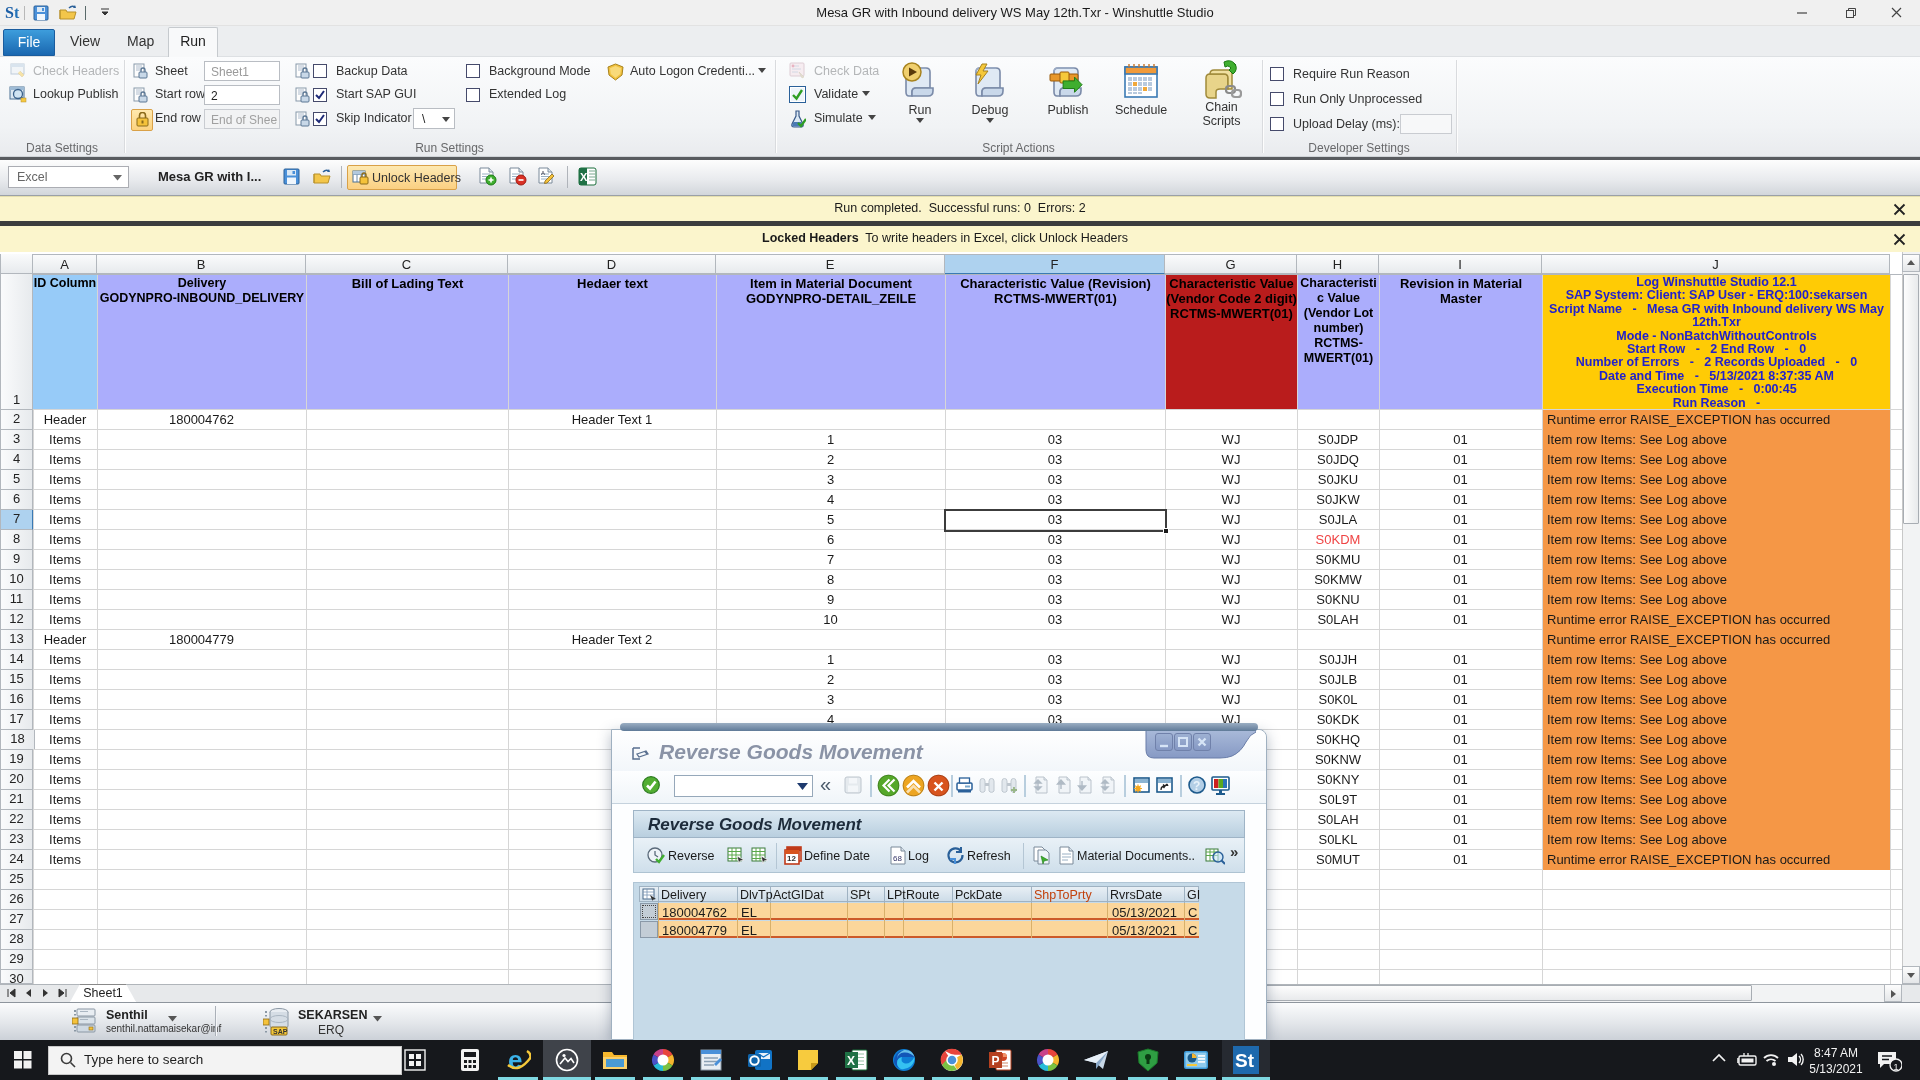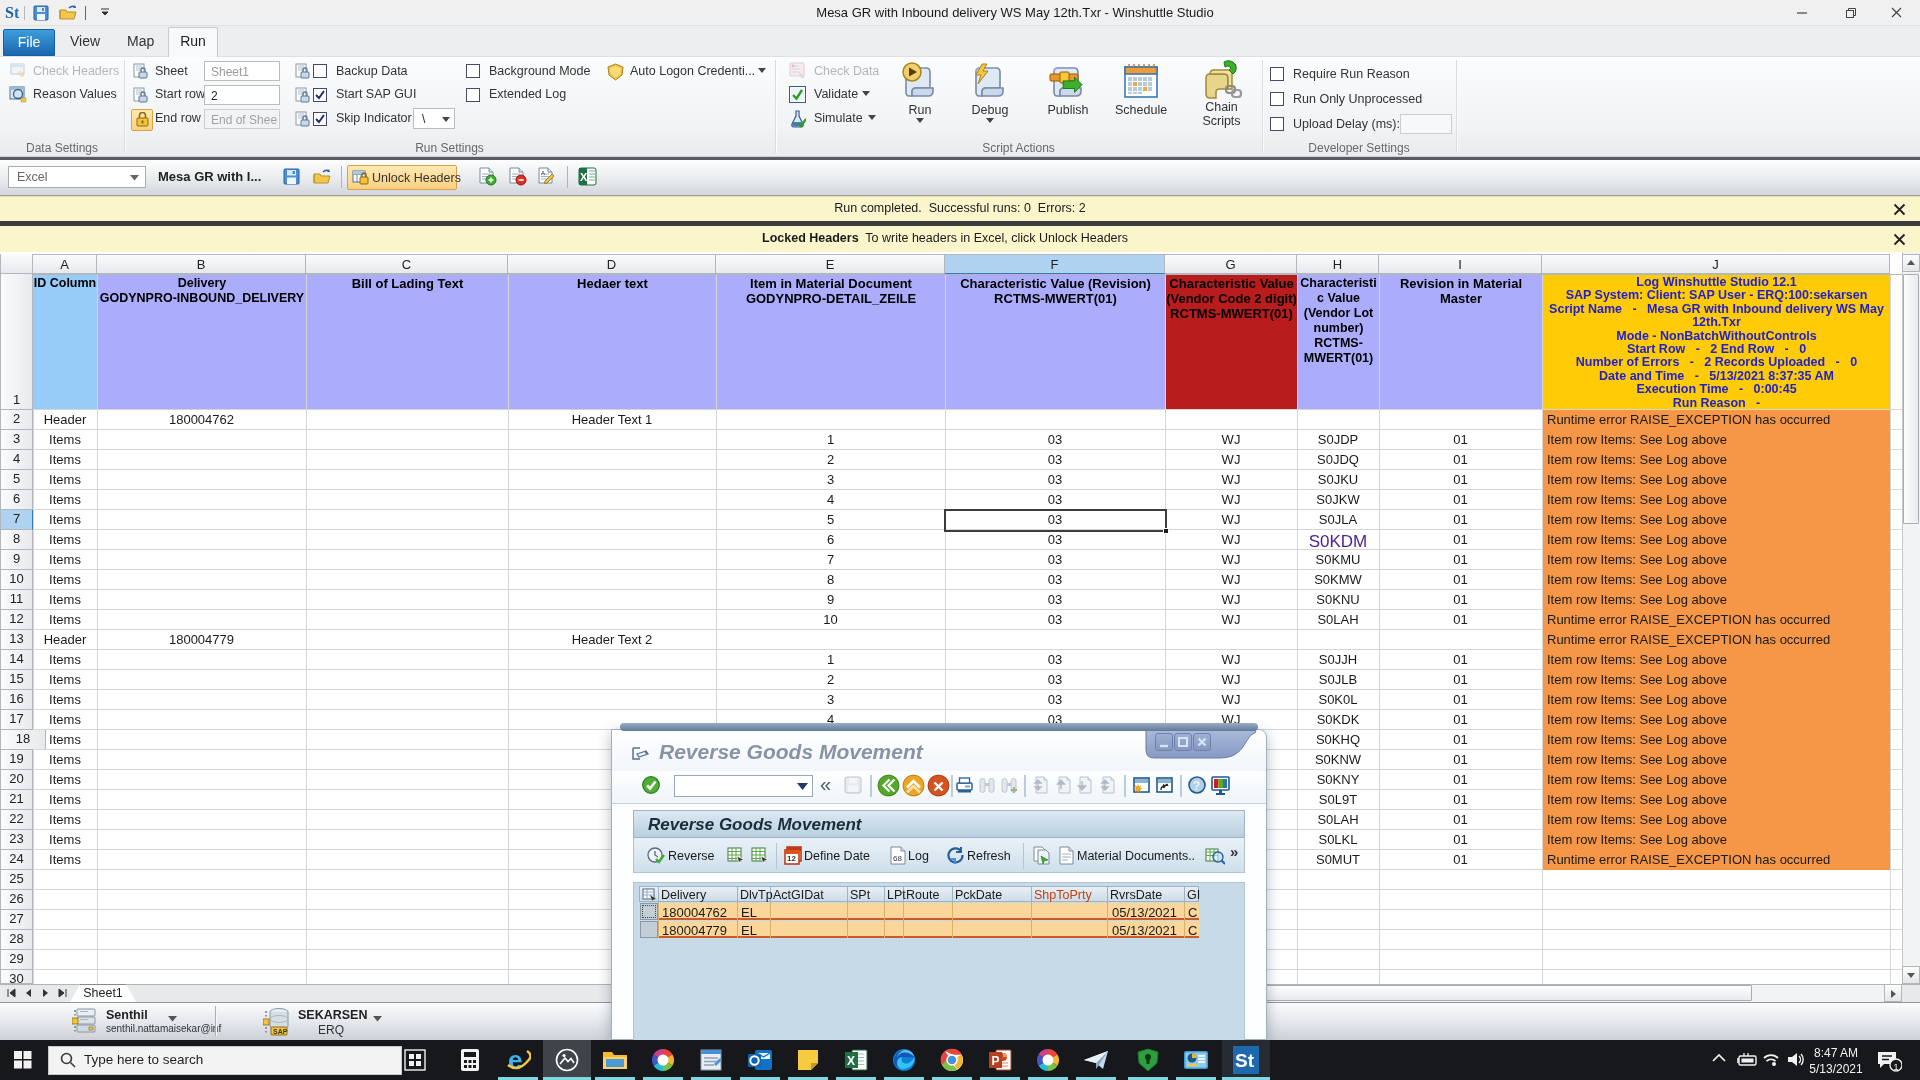--- a/index.html
+++ b/index.html
@@ -63,21 +63,21 @@
     <path d="M10 9 L14 13 L12 15 L8 11" fill="#f5c842" stroke="#b8912a" stroke-width=".5"></path>
   </svg>
 <div class="ab " style="left:33px;top:64px;font-size:12.5px;color:#b4b6b8;">Check Headers</div>
 <svg class="ab" style="left:9px;top:86px" width="18" height="17">
     <rect x="1" y="1" width="14" height="12" fill="#dbe7f1" stroke="#4a7094"></rect>
     <rect x="1" y="1" width="14" height="3" fill="#9fbcd6"></rect>
     <circle cx="9" cy="8" r="4.5" fill="#cfe3f2" stroke="#3a618a" stroke-width="1.3"></circle>
     <path d="M12 11 L16 15" stroke="#3a618a" stroke-width="1.8"></path>
     <rect x="12" y="12" width="5" height="4" fill="#f5c842" stroke="#b8912a" stroke-width=".5"></rect>
   </svg>
-<div class="ab " style="left:33px;top:87px;font-size:12.5px;color:#333;">Reason Values</div>
+<div class="ab " style="left:33px;top:87px;font-size:12.5px;color:#333;">Lookup Publish</div>
 <div class="ab " style="left:0px;top:141px;width:124px;text-align:center;font-size:12px;color:#68696b;">Data Settings</div>
 <svg class="ab" style="left:133px;top:63px" width="15" height="16">
     <rect x="1" y="1" width="10" height="13" fill="#fdfdfd" stroke="#8899aa"></rect>
     <path d="M3 3h6M3 5h6M3 7h6" stroke="#aebccd" stroke-width="1"></path>
     <rect x="6" y="9" width="8" height="6" rx="1" fill="#c8d8e8" stroke="#5a7694"></rect>
     <path d="M8 9 v-2 a2 2 0 0 1 4 0 v2" fill="none" stroke="#5a7694" stroke-width="1.3"></path>
   </svg>
 <svg class="ab" style="left:133px;top:87px" width="15" height="16">
     <rect x="1" y="1" width="10" height="13" fill="#fdfdfd" stroke="#8899aa"></rect>
     <path d="M3 3h6M3 5h6M3 7h6" stroke="#aebccd" stroke-width="1"></path>
@@ -273,21 +273,21 @@
 <svg class="ab" style="left:1270px;top:117px" width="14" height="14">
     <rect x="0.5" y="0.5" width="13" height="13" fill="#fff" stroke="#454a6b"></rect>
   </svg>
 <div class="ab " style="left:1293px;top:67px;font-size:12.5px;color:#333;">Require Run Reason</div>
 <div class="ab " style="left:1293px;top:92px;font-size:12.5px;color:#333;">Run Only Unprocessed</div>
 <div class="ab " style="left:1293px;top:117px;font-size:12.5px;color:#333;">Upload Delay (ms):</div>
 <div class="ab " style="left:1400px;top:114px;width:52px;height:20px;background:#f7f8f9;border:1px solid #c9ccd1;"></div>
 <div class="ab " style="left:1262px;top:141px;width:194px;text-align:center;font-size:12px;color:#68696b;">Developer Settings</div>
 <div class="ab " style="left:0px;top:157px;width:1920px;height:3px;background:#585b5f;"></div>
 <div class="ab " style="left:0px;top:160px;width:1920px;height:36px;background:linear-gradient(#fdfdfd,#e9ebee 55%,#d2d6db);border-bottom:1px solid #9aa0a7;"></div>
-<div class="ab " style="left:8px;top:166px;width:138px;height:22px;background:#fff;border:1px solid #abadb3;">
+<div class="ab " style="left:8px;top:166px;width:121px;height:22px;background:#fff;border:1px solid #abadb3;">
     <div style="font-size:12.5px;color:#666;padding:3px 0 0 8px;">Excel</div>
     <svg class="ab" style="right:6px;top:8px" width="9" height="6">
       <path d="M0 0 L9 0 L4.5 5.5 Z" fill="#666"></path>
     </svg>
   </div>
 <div class="ab " style="left:158px;top:169px;font-size:13px;color:#222;font-weight:bold;">Mesa GR with I...</div>
 <svg class="ab" style="left:283px;top:168px" width="17" height="17">
     <rect x="1" y="1" width="15" height="15" rx="1" fill="#4a90d9" stroke="#2a6099"></rect>
     <rect x="4" y="2" width="9" height="5.5" fill="#dce9f5"></rect>
     <rect x="4" y="9.5" width="9" height="6.5" fill="#f0f6fc"></rect>
@@ -487,21 +487,21 @@
   </div>
 <div class="ab " style="left:33px;top:689px;width:1869px;height:1px;background:#d6d6d6;"></div>
 <div class="ab " style="left:0px;top:690px;width:33px;height:20px;background:linear-gradient(90deg,#fafbfc,#e7eaed);border:1px solid #b2b7bd;border-top:none;">
     <div style="text-align:center;font-size:13px;color:#222;padding-top:1px;">16</div>
   </div>
 <div class="ab " style="left:33px;top:709px;width:1869px;height:1px;background:#d6d6d6;"></div>
 <div class="ab " style="left:0px;top:710px;width:33px;height:20px;background:linear-gradient(90deg,#fafbfc,#e7eaed);border:1px solid #b2b7bd;border-top:none;">
     <div style="text-align:center;font-size:13px;color:#222;padding-top:1px;">17</div>
   </div>
 <div class="ab " style="left:33px;top:729px;width:1869px;height:1px;background:#d6d6d6;"></div>
-<div class="ab " style="left:0px;top:730px;width:46px;height:20px;background:linear-gradient(90deg,#fafbfc,#e7eaed);border:1px solid #b2b7bd;border-top:none;">
+<div class="ab " style="left:0px;top:730px;width:35px;height:20px;background:linear-gradient(90deg,#fafbfc,#e7eaed);border:1px solid #b2b7bd;border-top:none;">
     <div style="text-align:center;font-size:13px;color:#222;padding-top:1px;">18</div>
   </div>
 <div class="ab " style="left:33px;top:749px;width:1869px;height:1px;background:#d6d6d6;"></div>
 <div class="ab " style="left:0px;top:750px;width:33px;height:20px;background:linear-gradient(90deg,#fafbfc,#e7eaed);border:1px solid #b2b7bd;border-top:none;">
     <div style="text-align:center;font-size:13px;color:#222;padding-top:1px;">19</div>
   </div>
 <div class="ab " style="left:33px;top:769px;width:1869px;height:1px;background:#d6d6d6;"></div>
 <div class="ab " style="left:0px;top:770px;width:33px;height:20px;background:linear-gradient(90deg,#fafbfc,#e7eaed);border:1px solid #b2b7bd;border-top:none;">
     <div style="text-align:center;font-size:13px;color:#222;padding-top:1px;">20</div>
   </div>
@@ -657,21 +657,21 @@
 <div class="ab " style="left:716px;top:530px;width:229px;height:20px;">
     <div style="text-align:center;font-size:13px;color:#1a1a1a;padding-top:2px;">6</div>
   </div>
 <div class="ab " style="left:945px;top:530px;width:220px;height:20px;">
     <div style="text-align:center;font-size:13px;color:#1a1a1a;padding-top:2px;">03</div>
   </div>
 <div class="ab " style="left:1165px;top:530px;width:132px;height:20px;">
     <div style="text-align:center;font-size:13px;color:#1a1a1a;padding-top:2px;">WJ</div>
   </div>
 <div class="ab " style="left:1297px;top:530px;width:82px;height:20px;">
-    <div style="text-align:center;font-size:17px;color:#4c1d95;padding-top:2px;">S0KDM</div>
+    <div style="text-align:center;font-size:13px;color:#ef4444;padding-top:2px;">S0KDM</div>
   </div>
 <div class="ab " style="left:1379px;top:530px;width:163px;height:20px;">
     <div style="text-align:center;font-size:13px;color:#1a1a1a;padding-top:2px;">01</div>
   </div>
 <div class="ab " style="left:1547px;top:532px;font-size:13px;color:#1a1a1a;white-space:nowrap;">Item row Items: See Log above</div>
 <div class="ab " style="left:33px;top:550px;width:64px;height:20px;">
     <div style="text-align:center;font-size:13px;color:#1a1a1a;padding-top:2px;">Items</div>
   </div>
 <div class="ab " style="left:716px;top:550px;width:229px;height:20px;">
     <div style="text-align:center;font-size:13px;color:#1a1a1a;padding-top:2px;">7</div>

